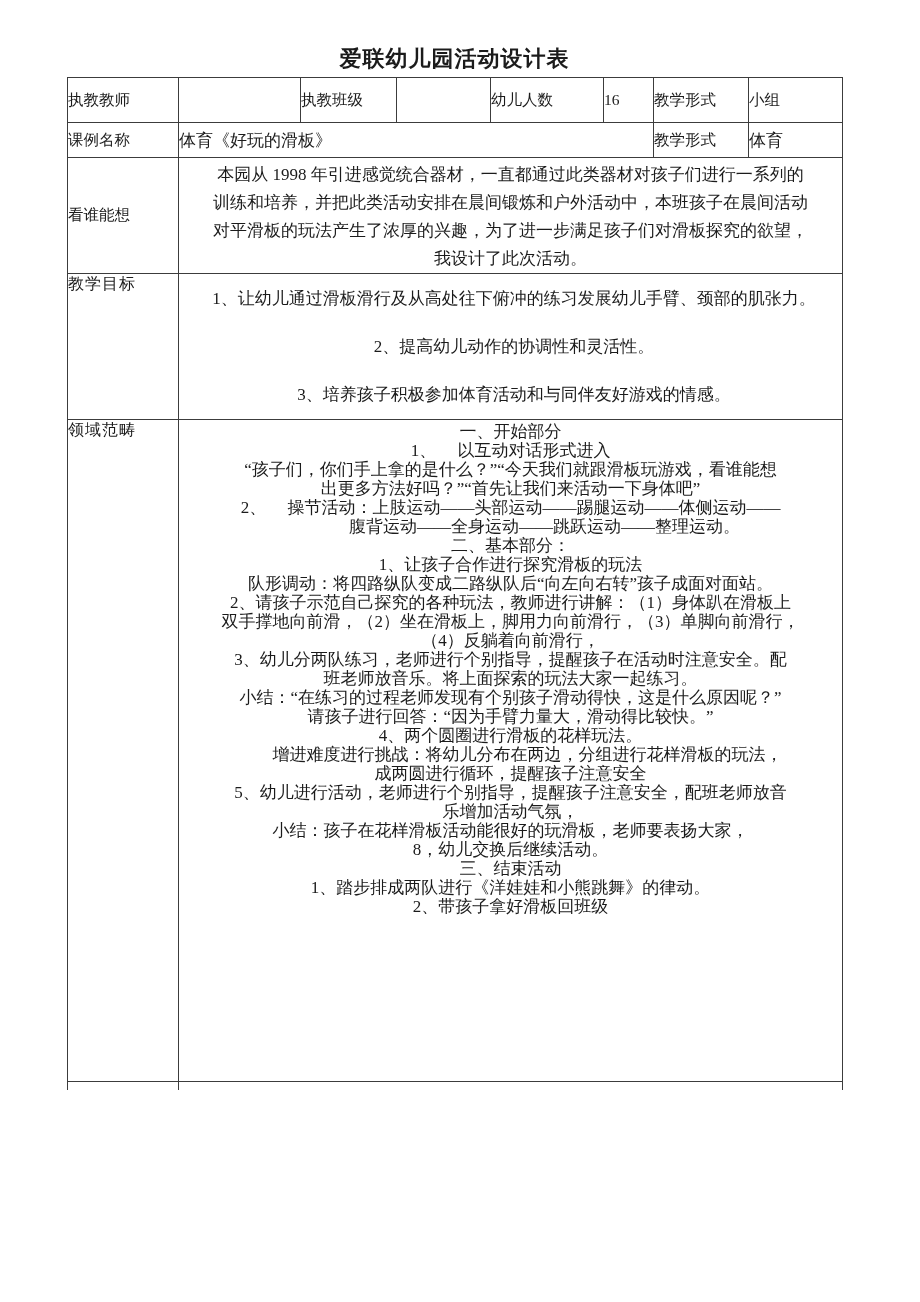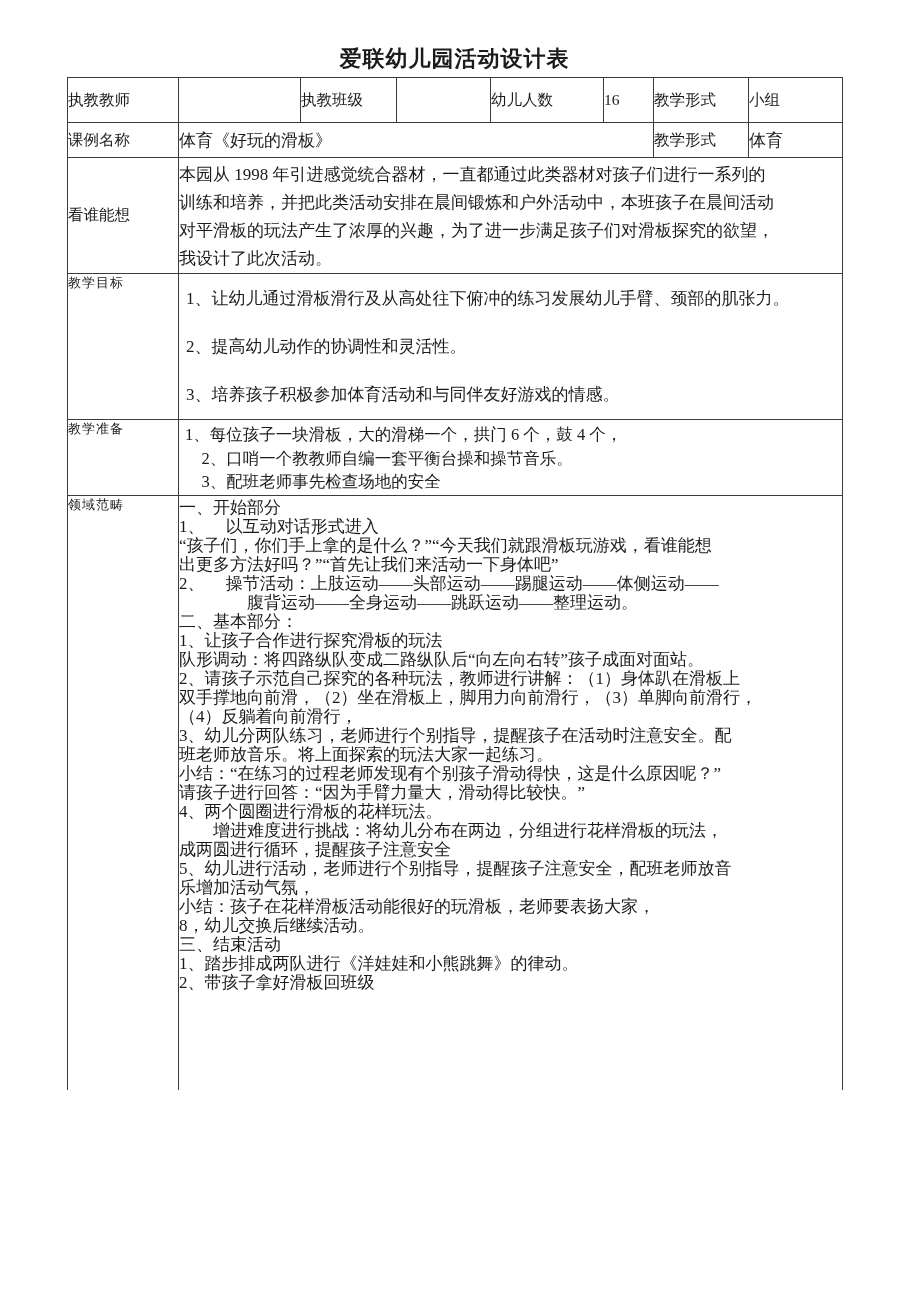--- a/index.html
+++ b/index.html
@@ -48,21 +48,21 @@
   tr.r6 { height: 662px; }
   tr.r7 { height: 51px; font-style: italic; }
 
   td.lab {
     font-size: 15.5px;
     padding-left: 8px;
     vertical-align: middle;
     white-space: nowrap;
   }
   td.biglab {
-    font-size: 13px;
+    font-size: 16px;
     letter-spacing: 1px;
     padding-left: 6px;
     padding-top: 3px;
     vertical-align: top;
     white-space: nowrap;
     margin-left: 44px;
   }
   td.biglab-bottom {
     font-size: 19.5px;
     letter-spacing: 1px;
@@ -81,20 +81,21 @@
     padding-left: 9px;
     vertical-align: middle;
   }
   td.content {
     vertical-align: top;
     padding: 0 4px 0 8px;
   }
   .txt {
     white-space: pre-wrap;
     word-break: break-all;
+    text-align: center;
   }
   .design-txt {
     font-size: 17px;
     line-height: 28px;
     padding-top: 3px;
   }
   .goals-txt {
     font-size: 17px;
     line-height: 48px;
     padding-top: 1px;
@@ -162,28 +163,20 @@
 
     <tr class="r4">
       <td class="biglab">教学目标</td>
       <td class="content" colspan="7">
         <div class="txt goals-txt">1、让幼儿通过滑板滑行及从高处往下俯冲的练习发展幼儿手臂、颈部的肌张力。
 2、提高幼儿动作的协调性和灵活性。
 3、培养孩子积极参加体育活动和与同伴友好游戏的情感。</div>
       </td>
     </tr>
 
-    <tr class="r5">
-      <td class="biglab">教学准备</td>
-      <td class="content" colspan="7">
-        <div class="txt prep-txt">1、每位孩子一块滑板，大的滑梯一个，拱门 6 个，鼓 4 个，
-　2、口哨一个教教师自编一套平衡台操和操节音乐。
-　3、配班老师事先检查场地的安全</div>
-      </td>
-    </tr>
 
     <tr class="r6">
       <td class="biglab">领域范畴</td>
       <td class="content" colspan="7">
         <div class="txt process-txt">一、开始部分
 1、　 以互动对话形式进入
 “孩子们，你们手上拿的是什么？”“今天我们就跟滑板玩游戏，看谁能想
 出更多方法好吗？”“首先让我们来活动一下身体吧”
 2、　 操节活动：上肢运动——头部运动——踢腿运动——体侧运动——
 　　　　腹背运动——全身运动——跳跃运动——整理运动。

